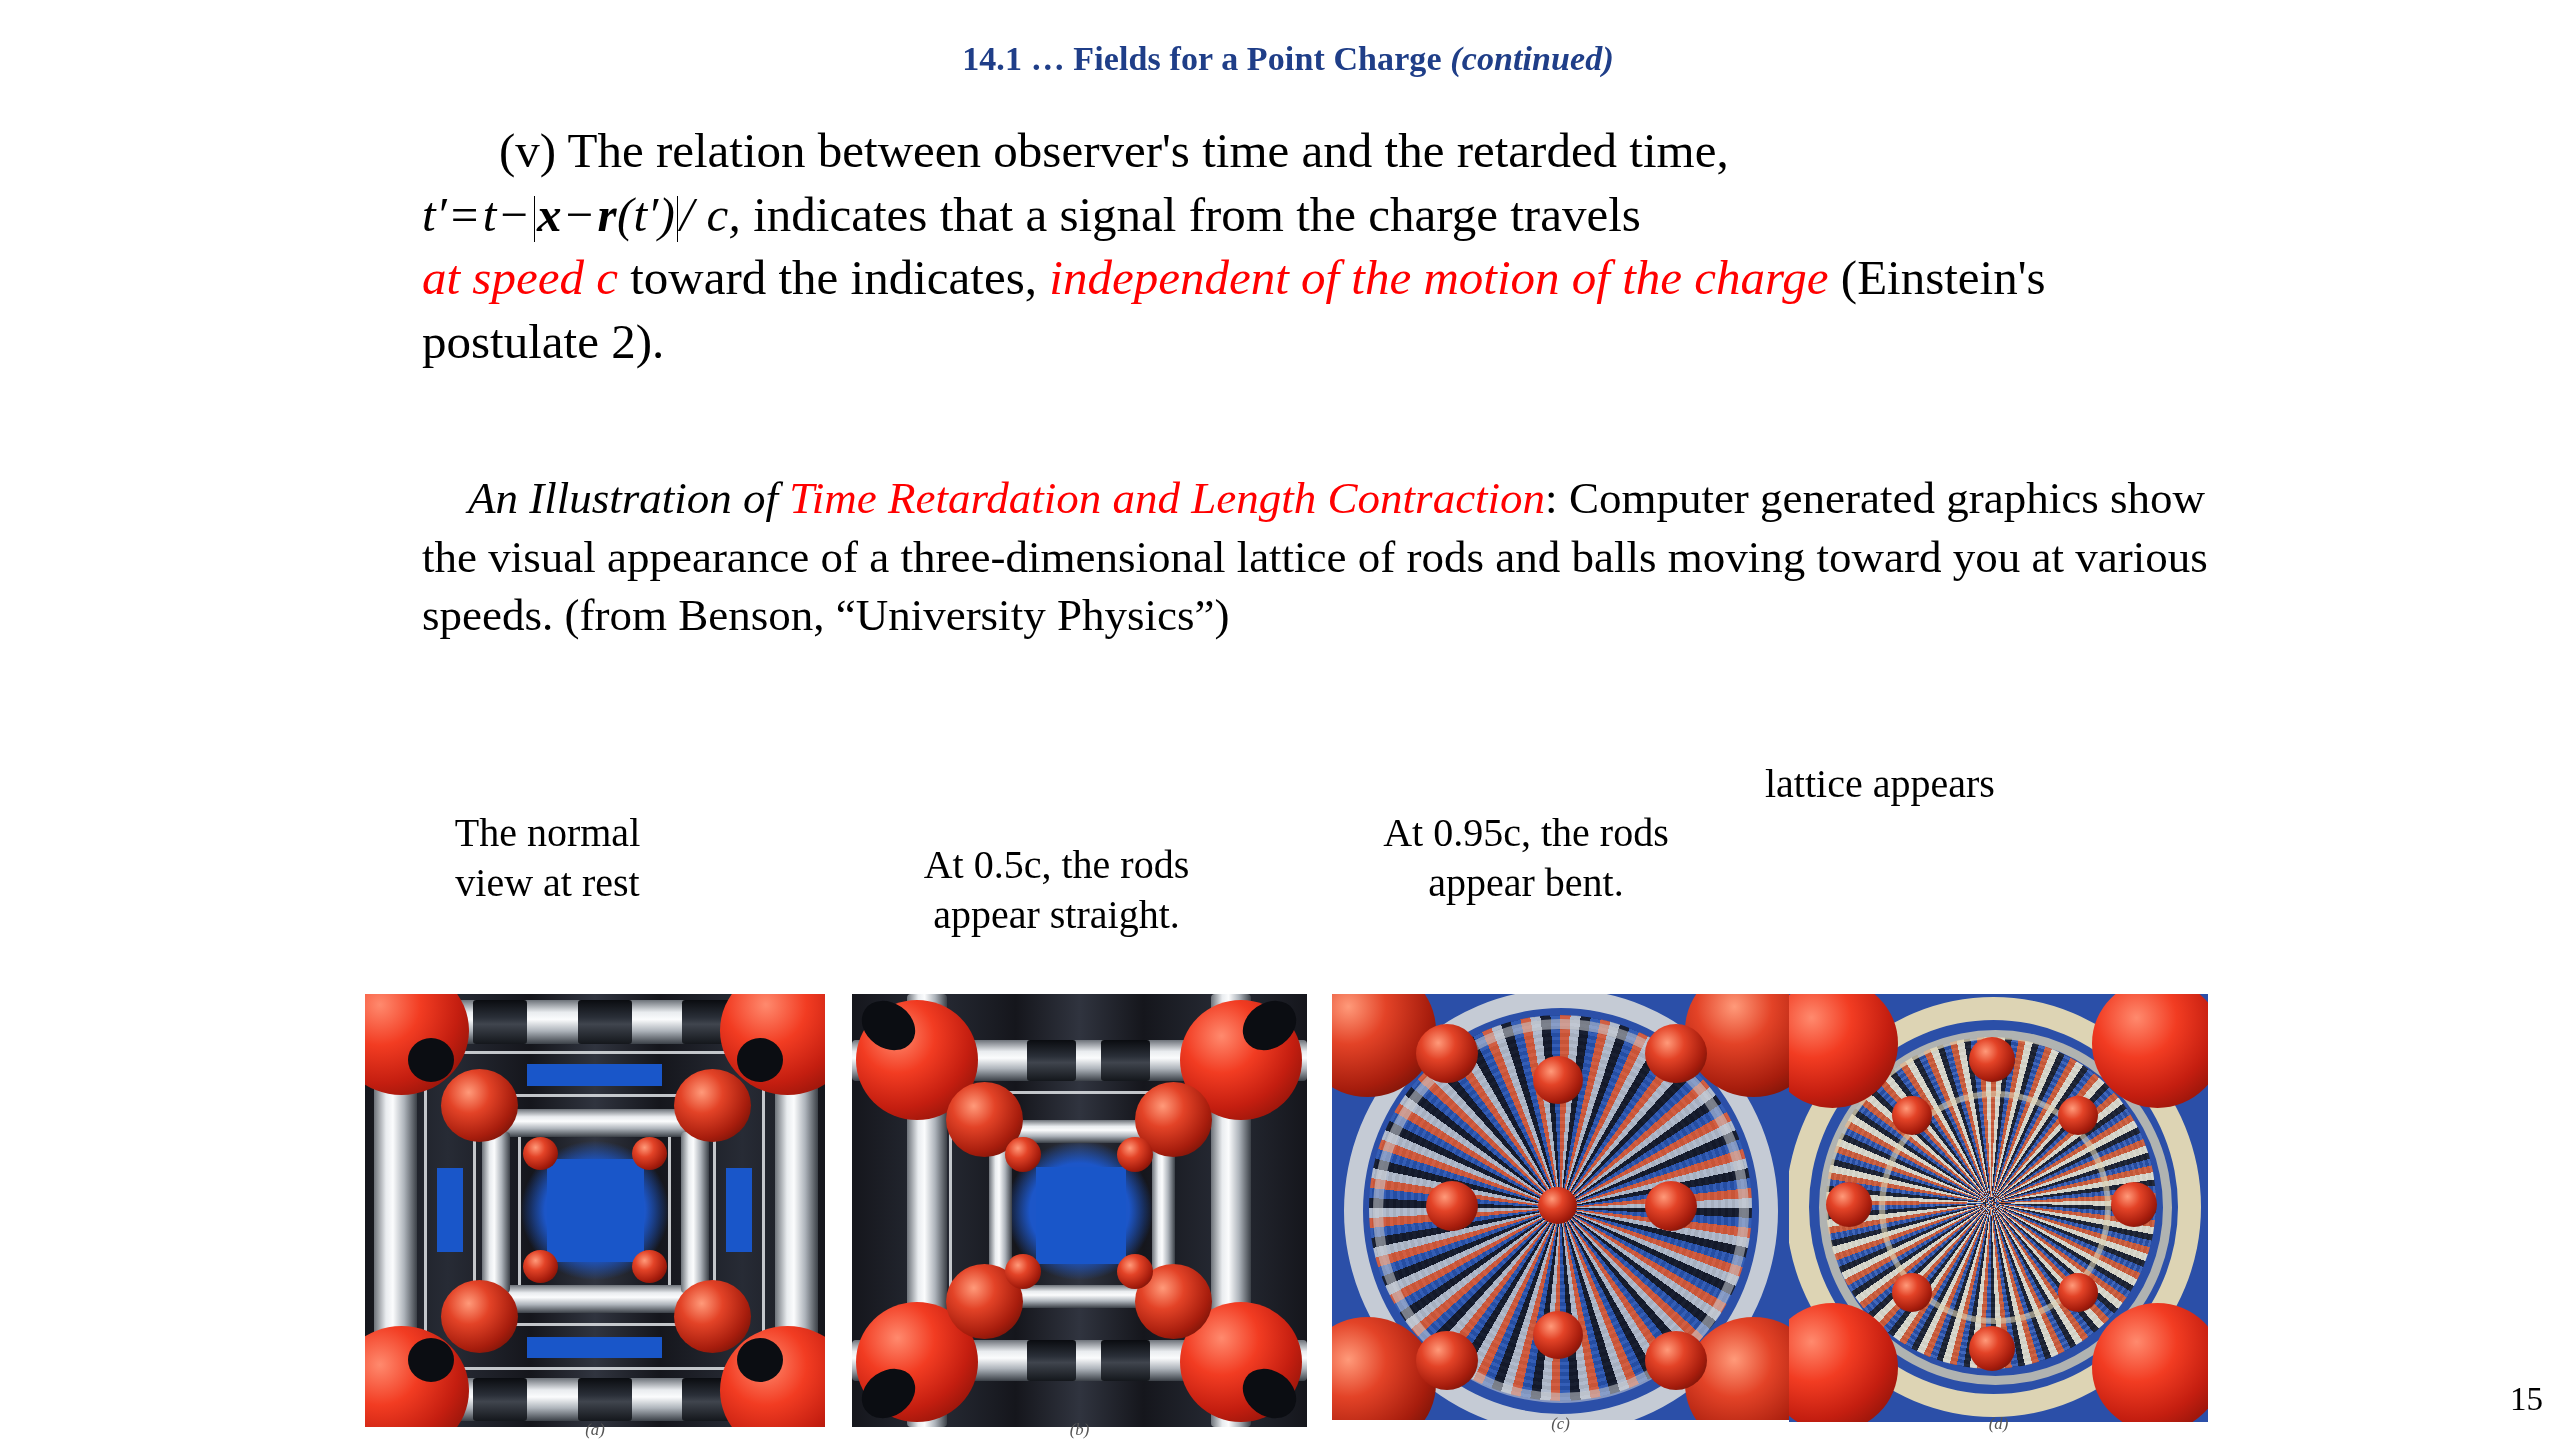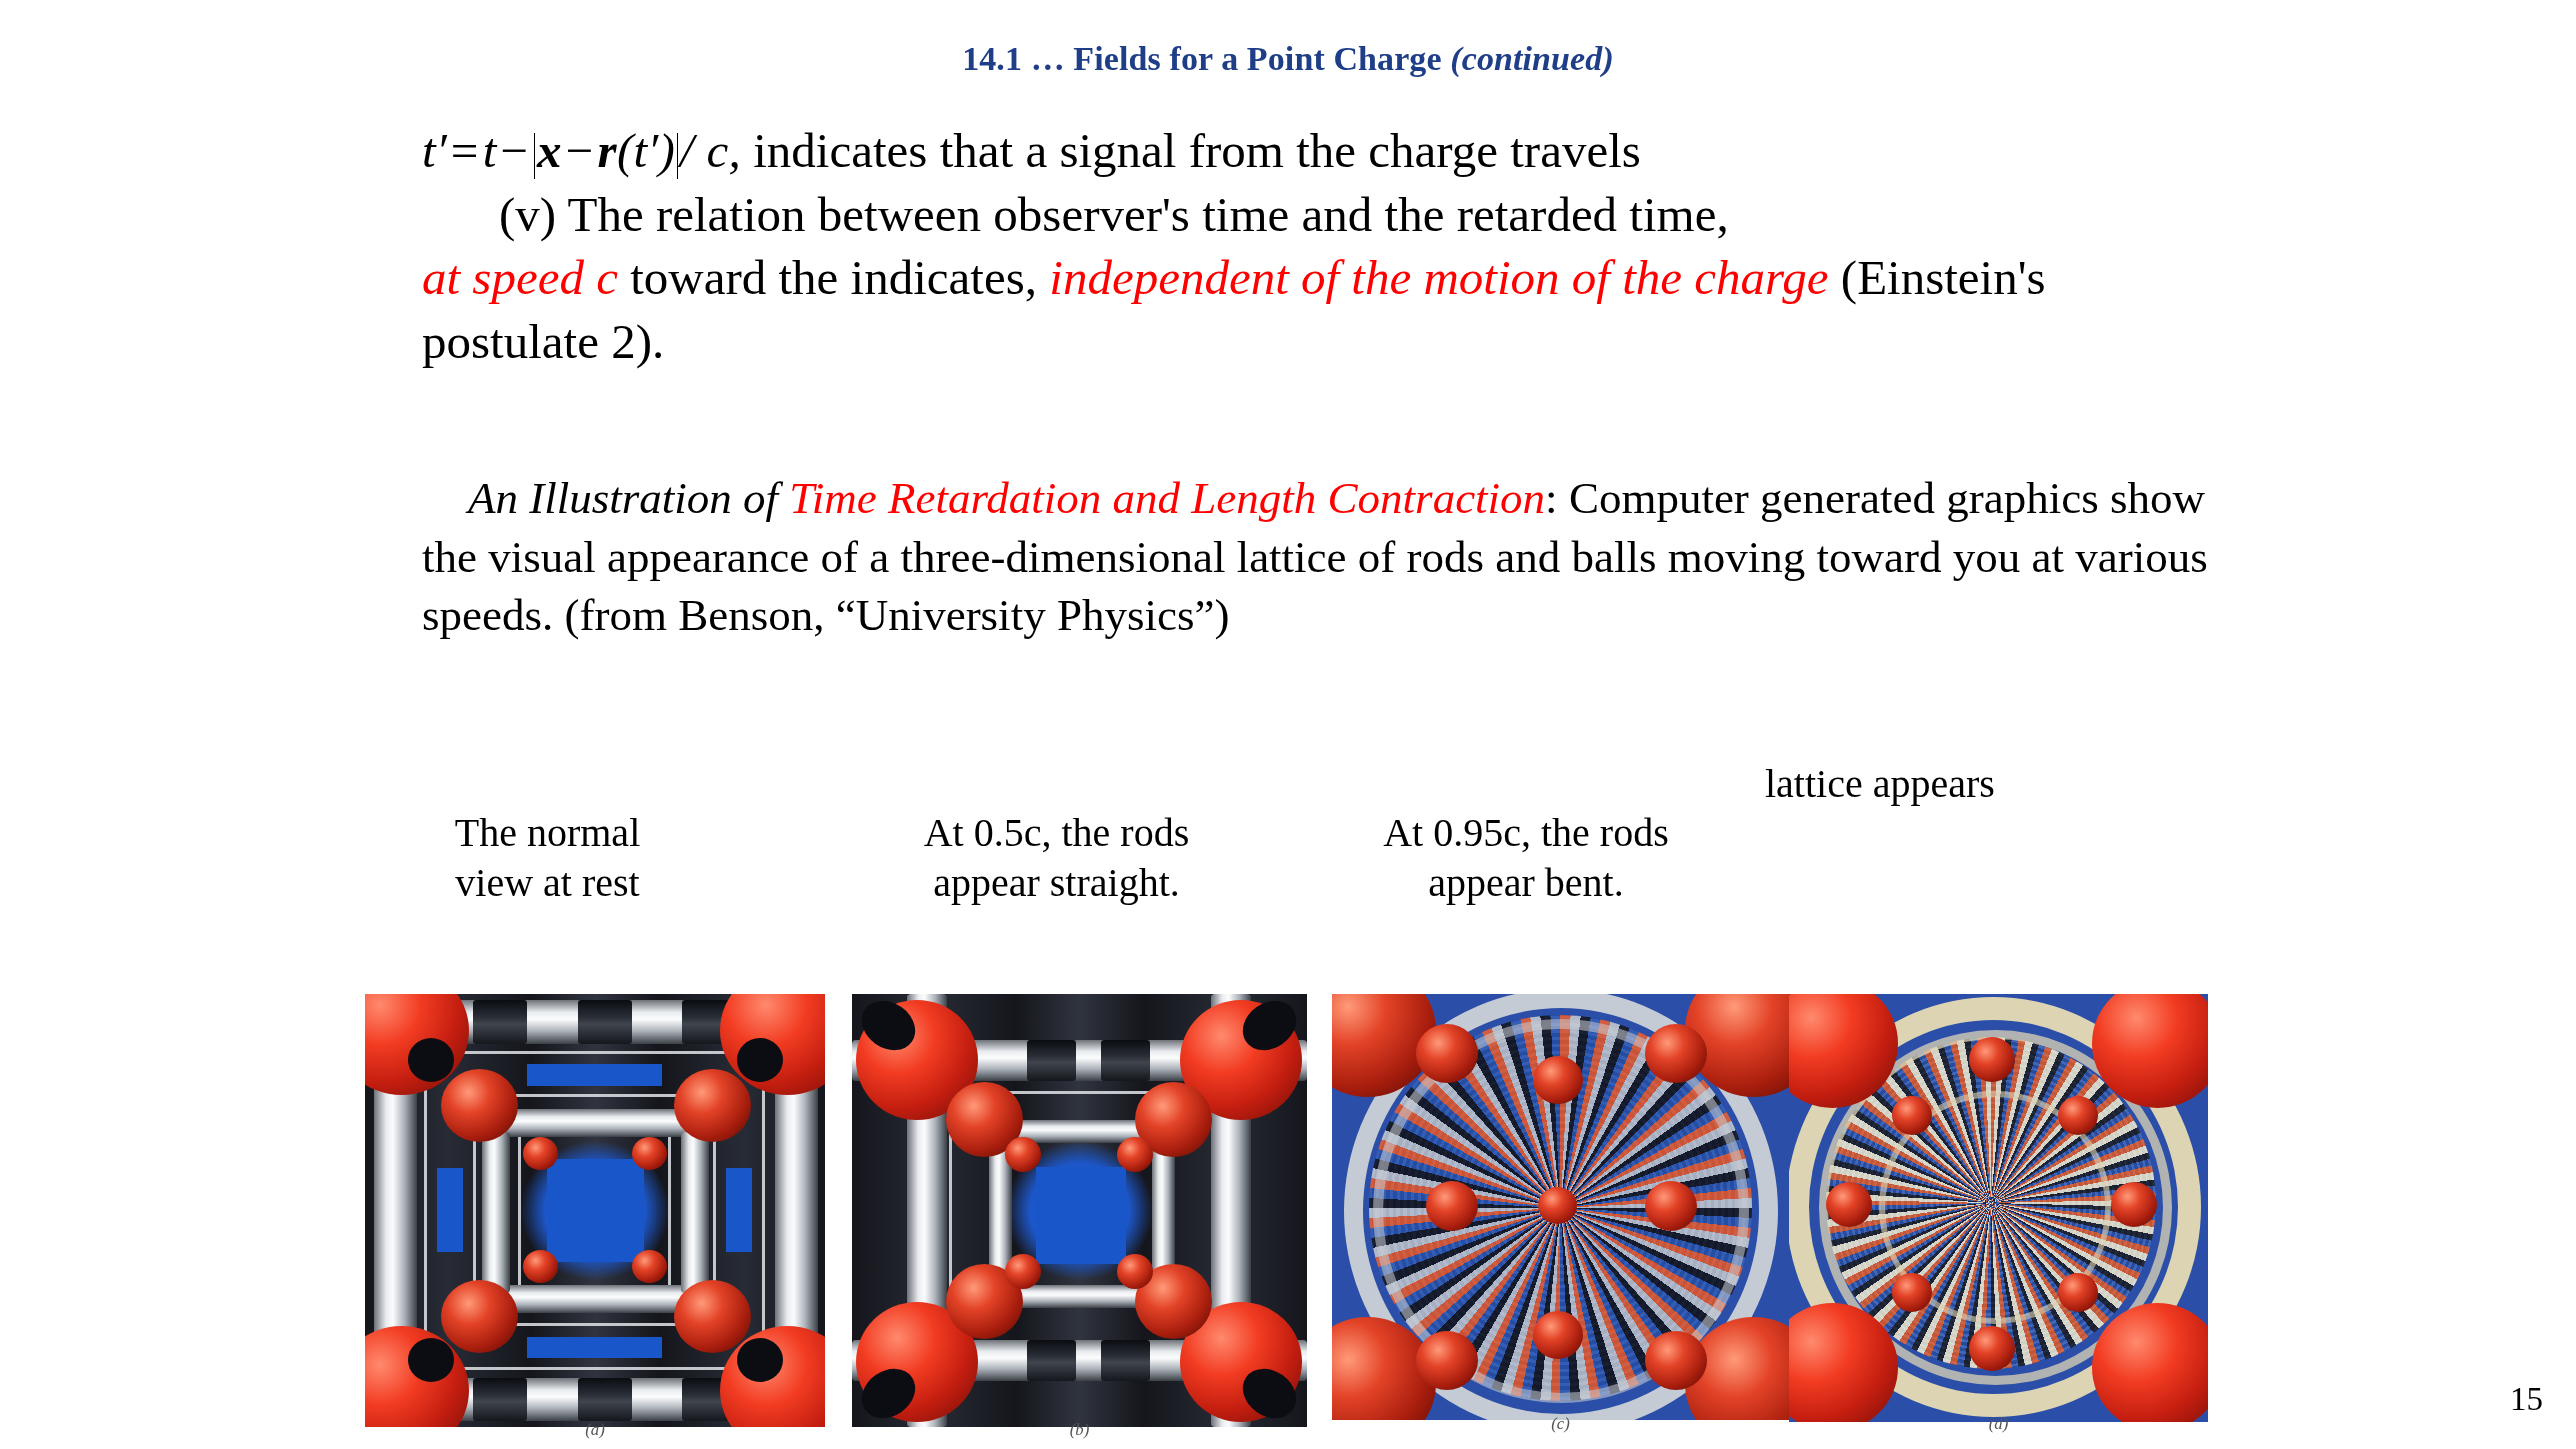--- a/index.html
+++ b/index.html
@@ -75,21 +75,21 @@
   .indent2 { display: inline-block; width: 46px; }
 
   
   .caption {
     position: absolute;
     text-align: center;
     font-size: 40px;
     line-height: 1.26;
   }
   #cap-a { left: 406px;  top: 808px; width: 283px; }
-  #cap-b { left: 831px; top: 808px; width: 451px; }
+  #cap-b { left: 831px; top: 840px; width: 451px; }
   #cap-c { left: 1307px; top: 808px; width: 438px; }
   #cap-d { left: 1765px; top: 759px; width: 464px; text-align: left; }
 
   
   .figure {
     position: absolute;
     overflow: hidden;
     background: #101018;
   }
   .fig-label {
@@ -219,25 +219,25 @@
 </head>
 <body>
 
 <div class="slide-header">
   <span>14.1 … Fields for a Point Charge</span>
   <span class="hdr-cont">(continued)</span>
 </div>
 
 <div class="body-block">
   <div class="para">
+    <span class="indent"></span><span>(v) The relation between observer's time and the retarded time,</span>
+  </div>
+  <div class="para">
     <span class="formula"><span class="mathvar">t′</span><span class="op">=</span><span class="mathvar">t</span><span class="op">−</span><span class="bar"></span><span class="bold-vec">x</span><span class="op">−</span><span class="bold-vec">r</span><span class="mathvar">(t′)</span><span class="bar"></span><span class="mathvar">/ c,</span></span>
     <span>indicates that a signal from the charge travels</span>
-  </div>
-  <div class="para">
-    <span class="indent"></span><span>(v) The relation between observer's time and the retarded time,</span>
   </div>
   <div class="para">
     <span class="red">at speed c</span><span> toward the indicates, </span><span class="red">independent of the motion of the charge</span><span> (Einstein's postulate 2).</span>
   </div>
 </div>
 
 <div class="para2">
   <span class="indent2"></span><span class="ital">An Illustration of </span><span class="ital red">Time Retardation and Length Contraction</span><span>:</span>
   <span>Computer generated graphics show the visual appearance of a three-dimensional lattice of rods and balls moving toward you at various speeds. (from Benson, “University Physics”)</span>
 </div>

